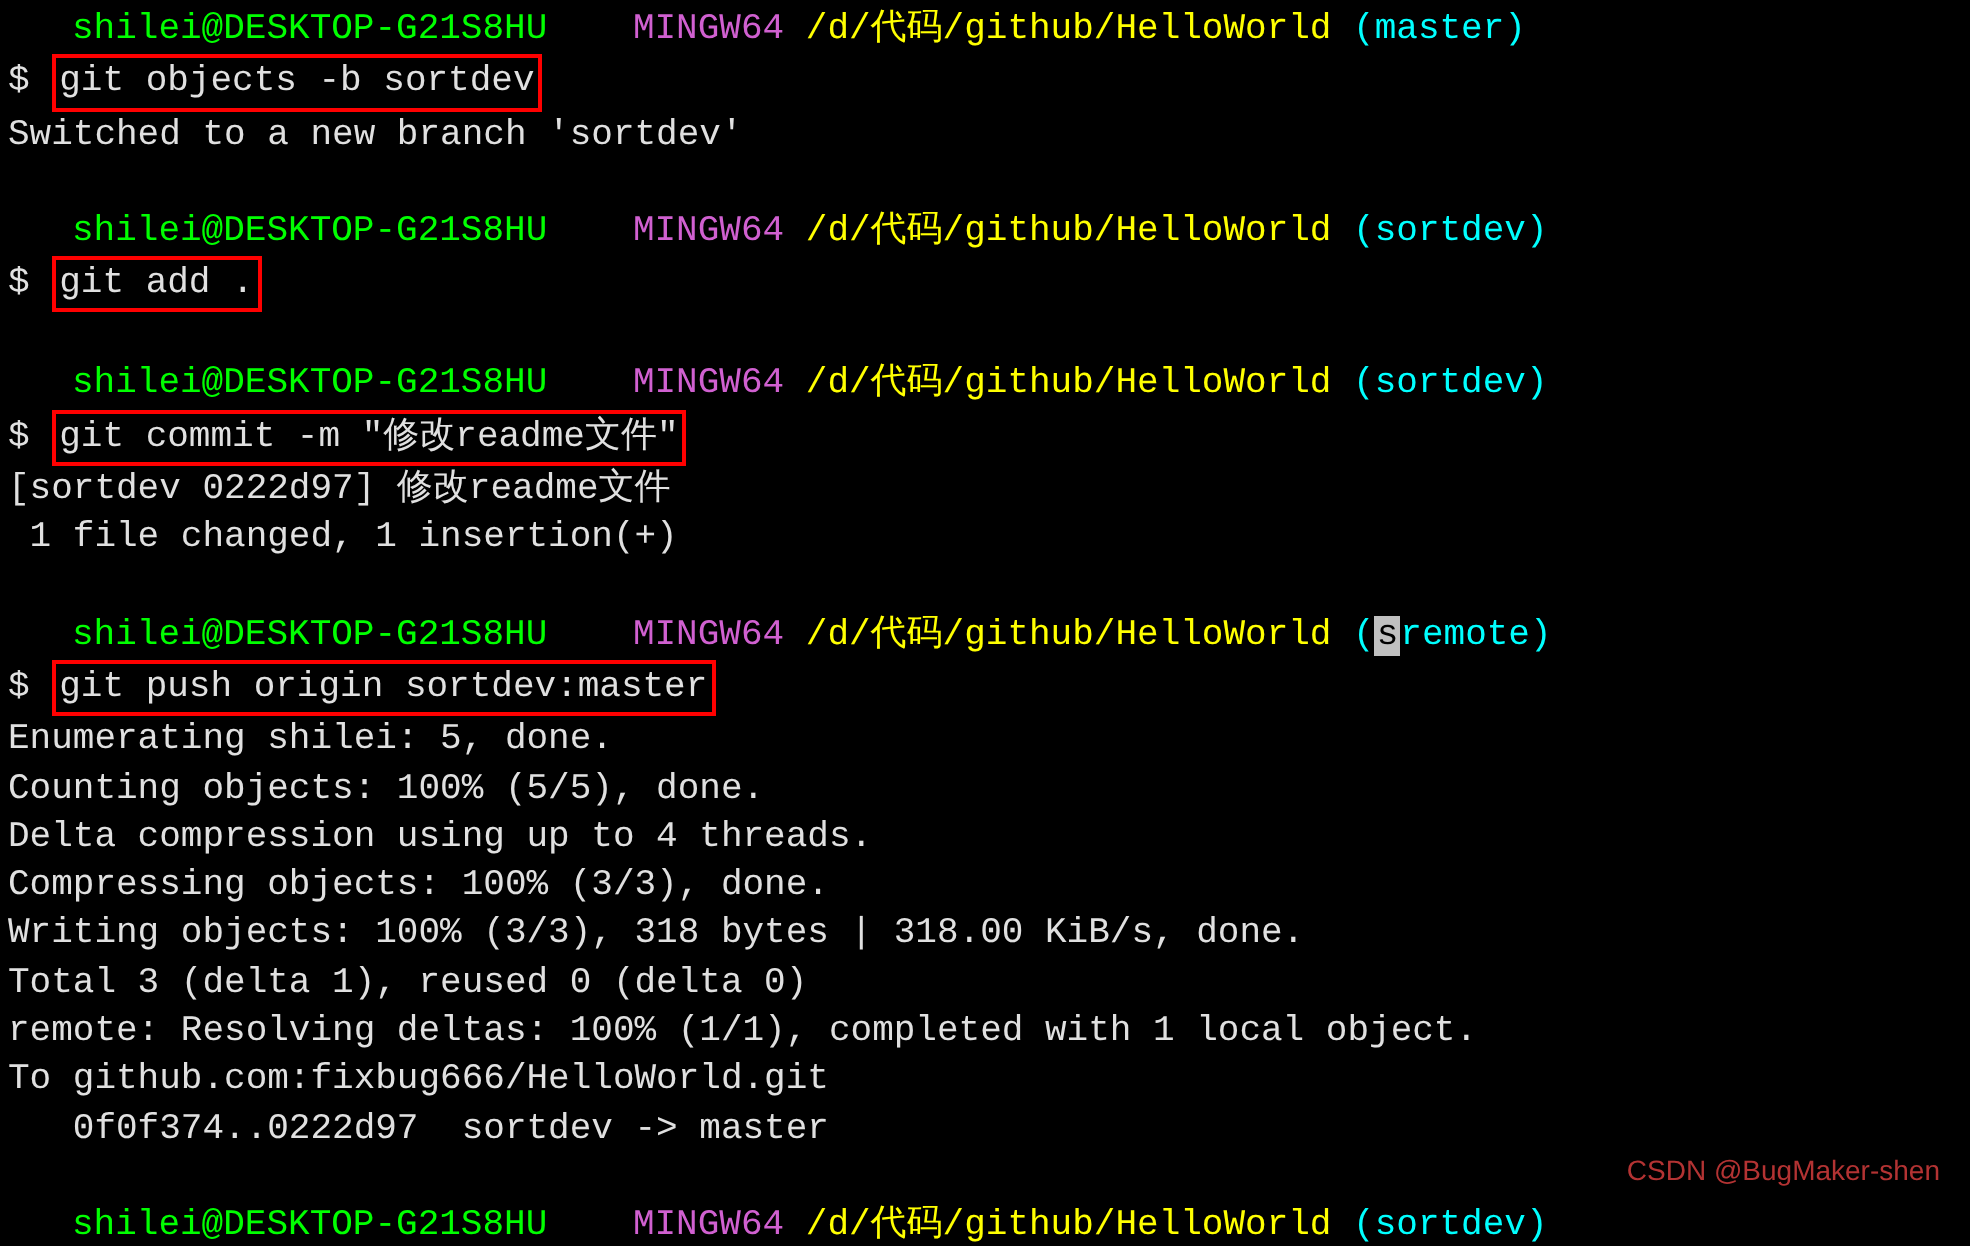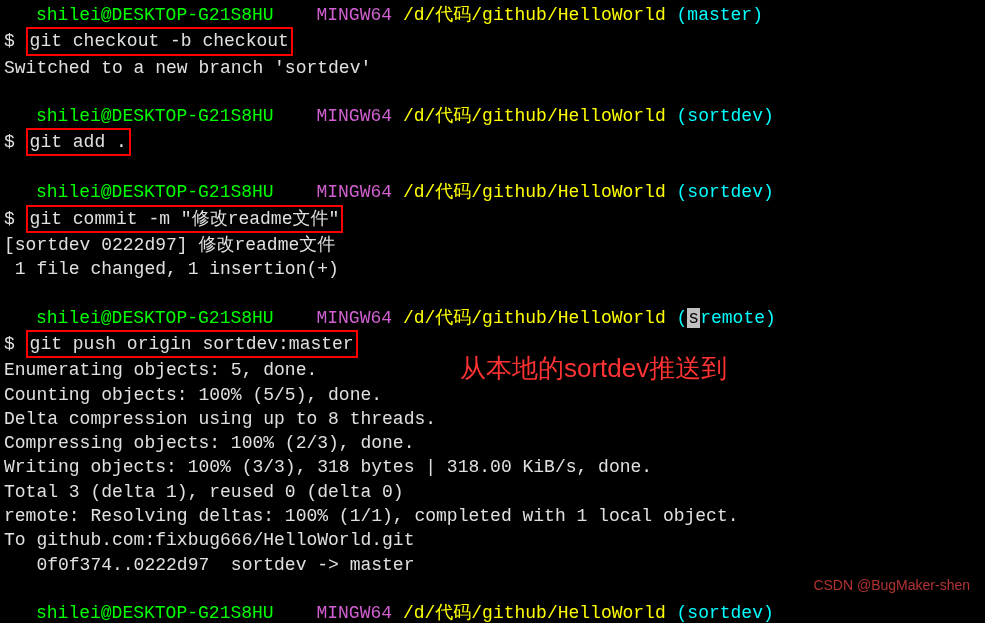--- a/index.html
+++ b/index.html
@@ -62,50 +62,49 @@
     }
     
     .spacer {
       height: 24px;
     }
   </style>
 </head>
 <body>
 
 <div class="line"><span class="green">shilei@DESKTOP-G21S8HU</span><span class="green"> </span><span class="purple">MINGW64</span><span> </span><span class="yellow">/d/代码/github/HelloWorld</span><span> </span><span class="cyan">(master)</span></div>
-<div class="line"><span class="white">$ </span><span class="red-box white">git checkout -b checkout</span></div>
+<div class="line"><span class="white">$ </span><span class="red-box white">git objects -b sortdev</span></div>
 <div class="line white">Switched to a new branch 'sortdev'</div>
 
 <div class="spacer"></div>
 
 <div class="line"><span class="green">shilei@DESKTOP-G21S8HU</span><span class="green"> </span><span class="purple">MINGW64</span><span> </span><span class="yellow">/d/代码/github/HelloWorld</span><span> </span><span class="cyan">(sortdev)</span></div>
 <div class="line"><span class="white">$ </span><span class="red-box white">git add .</span></div>
 
 <div class="spacer"></div>
 
 <div class="line"><span class="green">shilei@DESKTOP-G21S8HU</span><span class="green"> </span><span class="purple">MINGW64</span><span> </span><span class="yellow">/d/代码/github/HelloWorld</span><span> </span><span class="cyan">(sortdev)</span></div>
 <div class="line"><span class="white">$ </span><span class="red-box white">git commit -m "修改readme文件"</span></div>
 <div class="line white">[sortdev 0222d97] 修改readme文件</div>
 <div class="line white"> 1 file changed, 1 insertion(+)</div>
 
 <div class="spacer"></div>
 
 <div class="line"><span class="green">shilei@DESKTOP-G21S8HU</span><span class="green"> </span><span class="purple">MINGW64</span><span> </span><span class="yellow">/d/代码/github/HelloWorld</span><span> </span><span class="cyan">(</span><span class="cursor-highlight">s</span><span class="cyan">remote)</span></div>
 <div class="line"><span class="white">$ </span><span class="red-box white">git push origin sortdev:master</span></div>
-<div class="line white">Enumerating objects: 5, done.</div>
+<div class="line white">Enumerating shilei: 5, done.</div>
 <div class="line white">Counting objects: 100% (5/5), done.</div>
-<div class="line white">Delta compression using up to 8 threads.</div>
-<div class="line white">Compressing objects: 100% (2/3), done.</div>
+<div class="line white">Delta compression using up to 4 threads.</div>
+<div class="line white">Compressing objects: 100% (3/3), done.</div>
 <div class="line white">Writing objects: 100% (3/3), 318 bytes | 318.00 KiB/s, done.</div>
 <div class="line white">Total 3 (delta 1), reused 0 (delta 0)</div>
 <div class="line white">remote: Resolving deltas: 100% (1/1), completed with 1 local object.</div>
 <div class="line white">To github.com:fixbug666/HelloWorld.git</div>
 <div class="line white">   0f0f374..0222d97  sortdev -&gt; master</div>
 
 <div class="spacer"></div>
 
 <div class="line"><span class="green">shilei@DESKTOP-G21S8HU</span><span class="green"> </span><span class="purple">MINGW64</span><span> </span><span class="yellow">/d/代码/github/HelloWorld</span><span> </span><span class="cyan">(sortdev)</span></div>
 
 <div class="annotation" style="left: 460px; top: 350px;">
-  <div>从本地的sortdev推送到</div>
 </div>
 
 <div class="watermark">CSDN @BugMaker-shen</div>
 
 </body></html>

